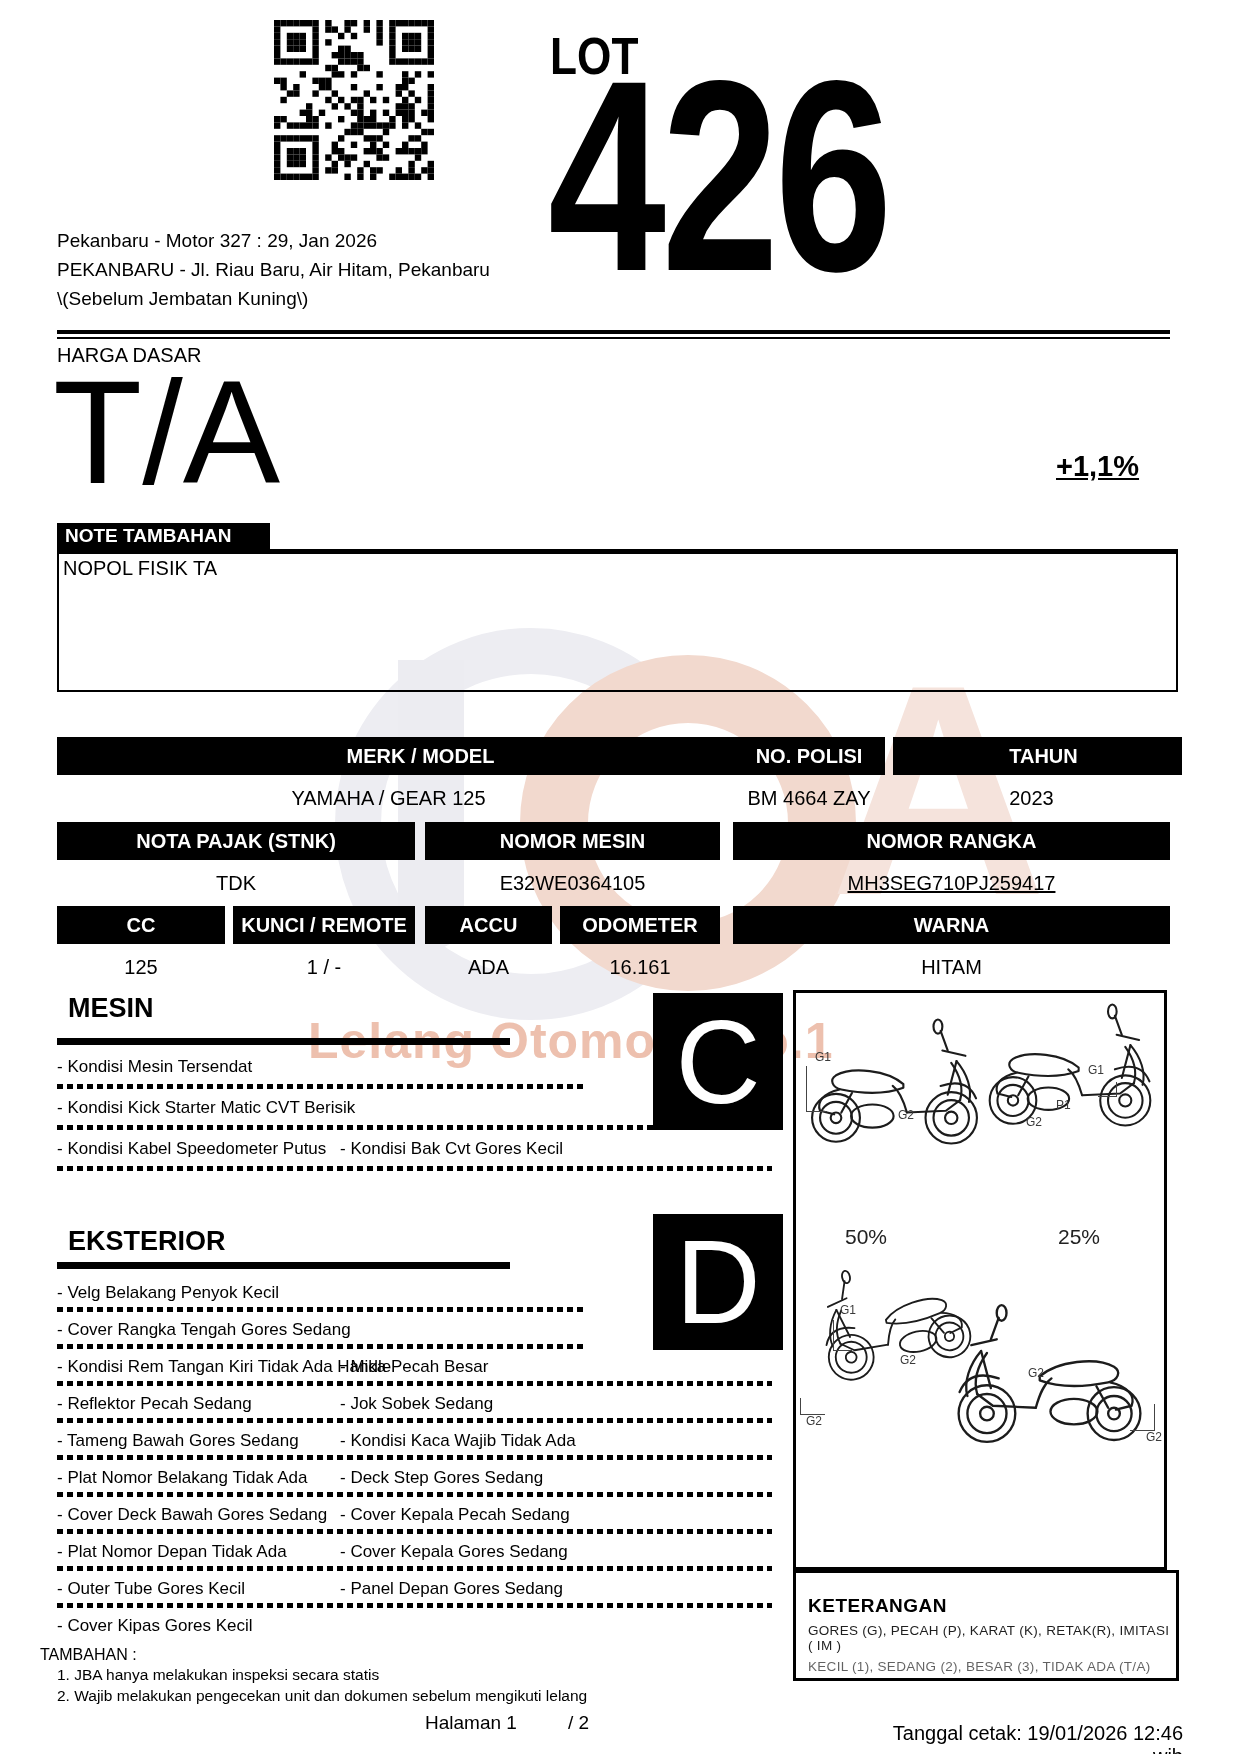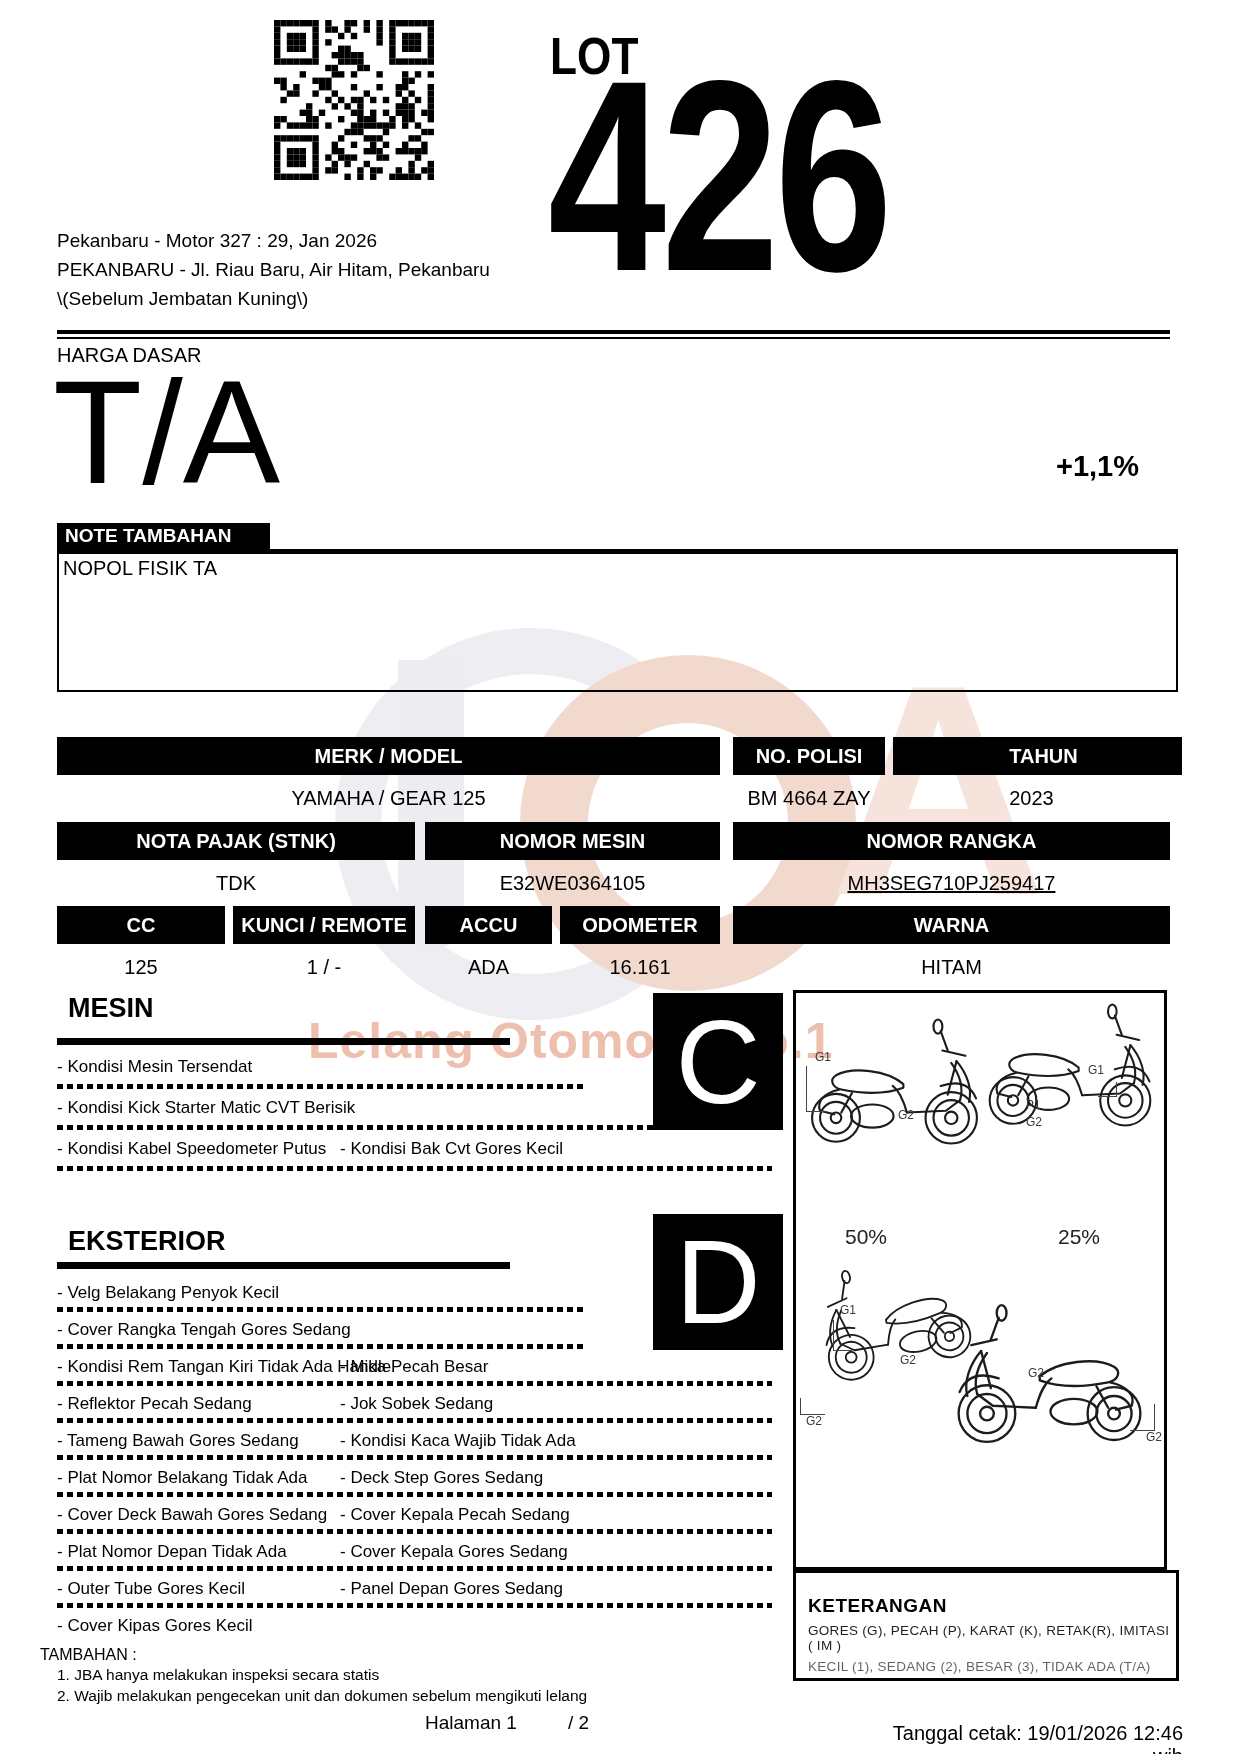--- a/index.html
+++ b/index.html
@@ -15,21 +15,21 @@
   .wm-text{position:absolute;left:308px;top:1012px;font-size:50px;font-weight:bold;color:#edc0ae;letter-spacing:1px;}
   
   .content{position:absolute;inset:0;z-index:1;}
   .lot-label{left:550px;top:26px;font-size:52px;font-weight:bold;transform:scaleX(.85);transform-origin:left top;}
   .lot-number{left:548px;top:40px;font-size:272px;font-weight:bold;line-height:1;letter-spacing:-6px;
               transform:scaleX(.78);transform-origin:left top;}
   .hdr-lines{left:57px;top:226px;font-size:19px;line-height:29px;}
   .rule2{left:57px;top:330px;width:1113px;height:3px;border-top:4px solid #000;border-bottom:2px solid #000;}
   .harga-label{left:57px;top:344px;font-size:20px;}
   .harga-value{left:53px;top:360px;font-size:146px;line-height:1;font-weight:400;}
-  .increment{left:1056px;top:450px;font-size:29px;font-weight:bold;}
+  .increment{left:1056px;top:450px;font-size:29px;font-weight:bold;text-decoration:underline;}
   .note-label{left:57px;top:523px;width:205px;height:26px;background:#000;color:#fff;
               font-size:19px;font-weight:bold;display:flex;align-items:center;padding-left:8px;}
   .note-box{left:57px;top:549px;width:1109px;height:130px;border:2px solid #000;border-top:5px solid #000;
             font-size:20px;padding:3px 4px;box-sizing:content-box;}
   .th{position:absolute;height:38px;background:#000;color:#fff;font-size:20px;font-weight:bold;
       display:flex;align-items:center;justify-content:center;}
   .tv{position:absolute;height:42px;font-size:20px;display:flex;align-items:center;justify-content:center;}
   .sec-title{font-size:27px;font-weight:bold;}
   .sec-rule{width:453px;height:7px;background:#000;}
   .grade-box{position:absolute;width:130px;background:#000;color:#fff;display:flex;
@@ -368,21 +368,21 @@
     <div class="abs rule2"></div>
 
     <div class="abs harga-label">HARGA DASAR</div>
     <div class="abs harga-value">T/A</div>
     <div class="abs increment">+1,1%</div>
 
     <div class="abs note-label">NOTE TAMBAHAN</div>
     <div class="abs note-box">NOPOL FISIK TA</div>
 
     <div>
-      <div class="th" style="left:57px;top:737px;width:663px;">MERK / MODEL</div>
+      <div class="th" style="left:57px;top:737px;width:663px;padding-left:32px;">MERK / MODEL</div>
       <div class="th" style="left:733px;top:737px;width:152px;">NO. POLISI</div>
       <div class="th" style="left:893px;top:737px;width:277px;padding-left:12px;">TAHUN</div>
       <div class="tv" style="left:57px;top:777px;width:663px;">YAMAHA / GEAR 125</div>
       <div class="tv" style="left:733px;top:777px;width:152px;">BM 4664 ZAY</div>
       <div class="tv" style="left:893px;top:777px;width:277px;">2023</div>
 
       <div class="th" style="left:57px;top:822px;width:358px;">NOTA PAJAK (STNK)</div>
       <div class="th" style="left:425px;top:822px;width:295px;">NOMOR MESIN</div>
       <div class="th" style="left:733px;top:822px;width:437px;">NOMOR RANGKA</div>
       <div class="tv" style="left:57px;top:862px;width:358px;">TDK</div>
@@ -507,21 +507,21 @@
 
     <svg class="scoot flip" style="left:797px;top:1015px;" width="195" height="133" viewBox="0 0 220 150">
         <use href="#scooter"></use>
       </svg>
     <svg class="scoot flip" style="left:975px;top:1000px;" width="190" height="130" viewBox="0 0 220 150">
         <use href="#scooter"></use>
       </svg>
     <div class="gtag" style="left:815px;top:1050px;">G1</div>
     <div class="gtag" style="left:898px;top:1108px;">G2</div>
     <div class="gtag" style="left:1088px;top:1063px;">G1</div>
-    <div class="gtag" style="left:1026px;top:1098px;text-align:right;">P1</div>
+    <div class="gtag" style="left:1056px;top:1098px;text-align:right;">P1</div>
     <div class="gtag" style="left:1026px;top:1115px;">G2</div>
     <div class="elb" style="left:806px;top:1066px;width:20px;height:45px;"></div>
     <div class="elbr" style="left:1098px;top:1082px;width:18px;height:14px;"></div>
     <div class="pct" style="left:845px;top:1225px;">50%</div>
     <div class="pct" style="left:1058px;top:1225px;">25%</div>
 
     <svg class="scoot" style="left:808px;top:1258px;transform:rotate(-12deg);" width="170" height="116" viewBox="0 0 220 150">
         <use href="#scooter"></use>
       </svg>
     <svg class="scoot" style="left:942px;top:1300px;" width="215" height="147" viewBox="0 0 220 150">

